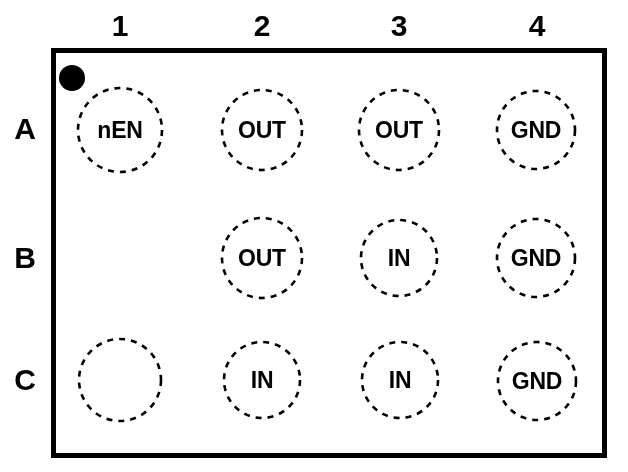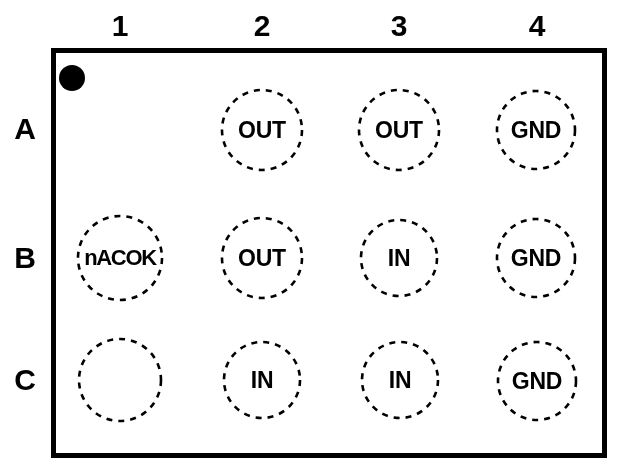--- a/index.html
+++ b/index.html
@@ -104,20 +104,26 @@
   <div class="col-header" style="left:517px;">4</div>
 
   <div class="row-header" style="top:112px;">A</div>
   <div class="row-header" style="top:241px;">B</div>
   <div class="row-header" style="top:363px;">C</div>
 
   <div id="package-outline"></div>
 
   <div id="pin1-dot"></div>
 
+  <div class="pad" style="left:76px; top:86px; width:88px; height:88px;">
+    <svg width="88" height="88" viewBox="0 0 88 88">
+      <circle cx="44" cy="44" r="42" fill="none" stroke="#000000" stroke-width="2.6" stroke-dasharray="6 6" stroke-linecap="butt"></circle>
+    </svg>
+    <span class="pad-label">nEN</span>
+  </div>
 
   <div class="pad" style="left:220px; top:88px; width:84px; height:84px;">
     <svg width="84" height="84" viewBox="0 0 84 84">
       <circle cx="42" cy="42" r="40" fill="none" stroke="#000000" stroke-width="2.6" stroke-dasharray="6 6" stroke-linecap="butt"></circle>
     </svg>
     <span class="pad-label">OUT</span>
   </div>
 
   <div class="pad" style="left:357px; top:88px; width:84px; height:84px;">
     <svg width="84" height="84" viewBox="0 0 84 84">
@@ -126,26 +132,20 @@
     <span class="pad-label">OUT</span>
   </div>
 
   <div class="pad" style="left:495px; top:89px; width:82px; height:82px;">
     <svg width="82" height="82" viewBox="0 0 82 82">
       <circle cx="41" cy="41" r="39" fill="none" stroke="#000000" stroke-width="2.6" stroke-dasharray="6 6" stroke-linecap="butt"></circle>
     </svg>
     <span class="pad-label">GND</span>
   </div>
 
-  <div class="pad" style="left:76px; top:214px; width:88px; height:88px;">
-    <svg width="88" height="88" viewBox="0 0 88 88">
-      <circle cx="44" cy="44" r="42" fill="none" stroke="#000000" stroke-width="2.6" stroke-dasharray="6 6" stroke-linecap="butt"></circle>
-    </svg>
-    <span class="pad-label narrow">nACOK</span>
-  </div>
 
   <div class="pad" style="left:220px; top:216px; width:84px; height:84px;">
     <svg width="84" height="84" viewBox="0 0 84 84">
       <circle cx="42" cy="42" r="40" fill="none" stroke="#000000" stroke-width="2.6" stroke-dasharray="6 6" stroke-linecap="butt"></circle>
     </svg>
     <span class="pad-label">OUT</span>
   </div>
 
   <div class="pad" style="left:359px; top:218px; width:80px; height:80px;">
     <svg width="80" height="80" viewBox="0 0 80 80">

